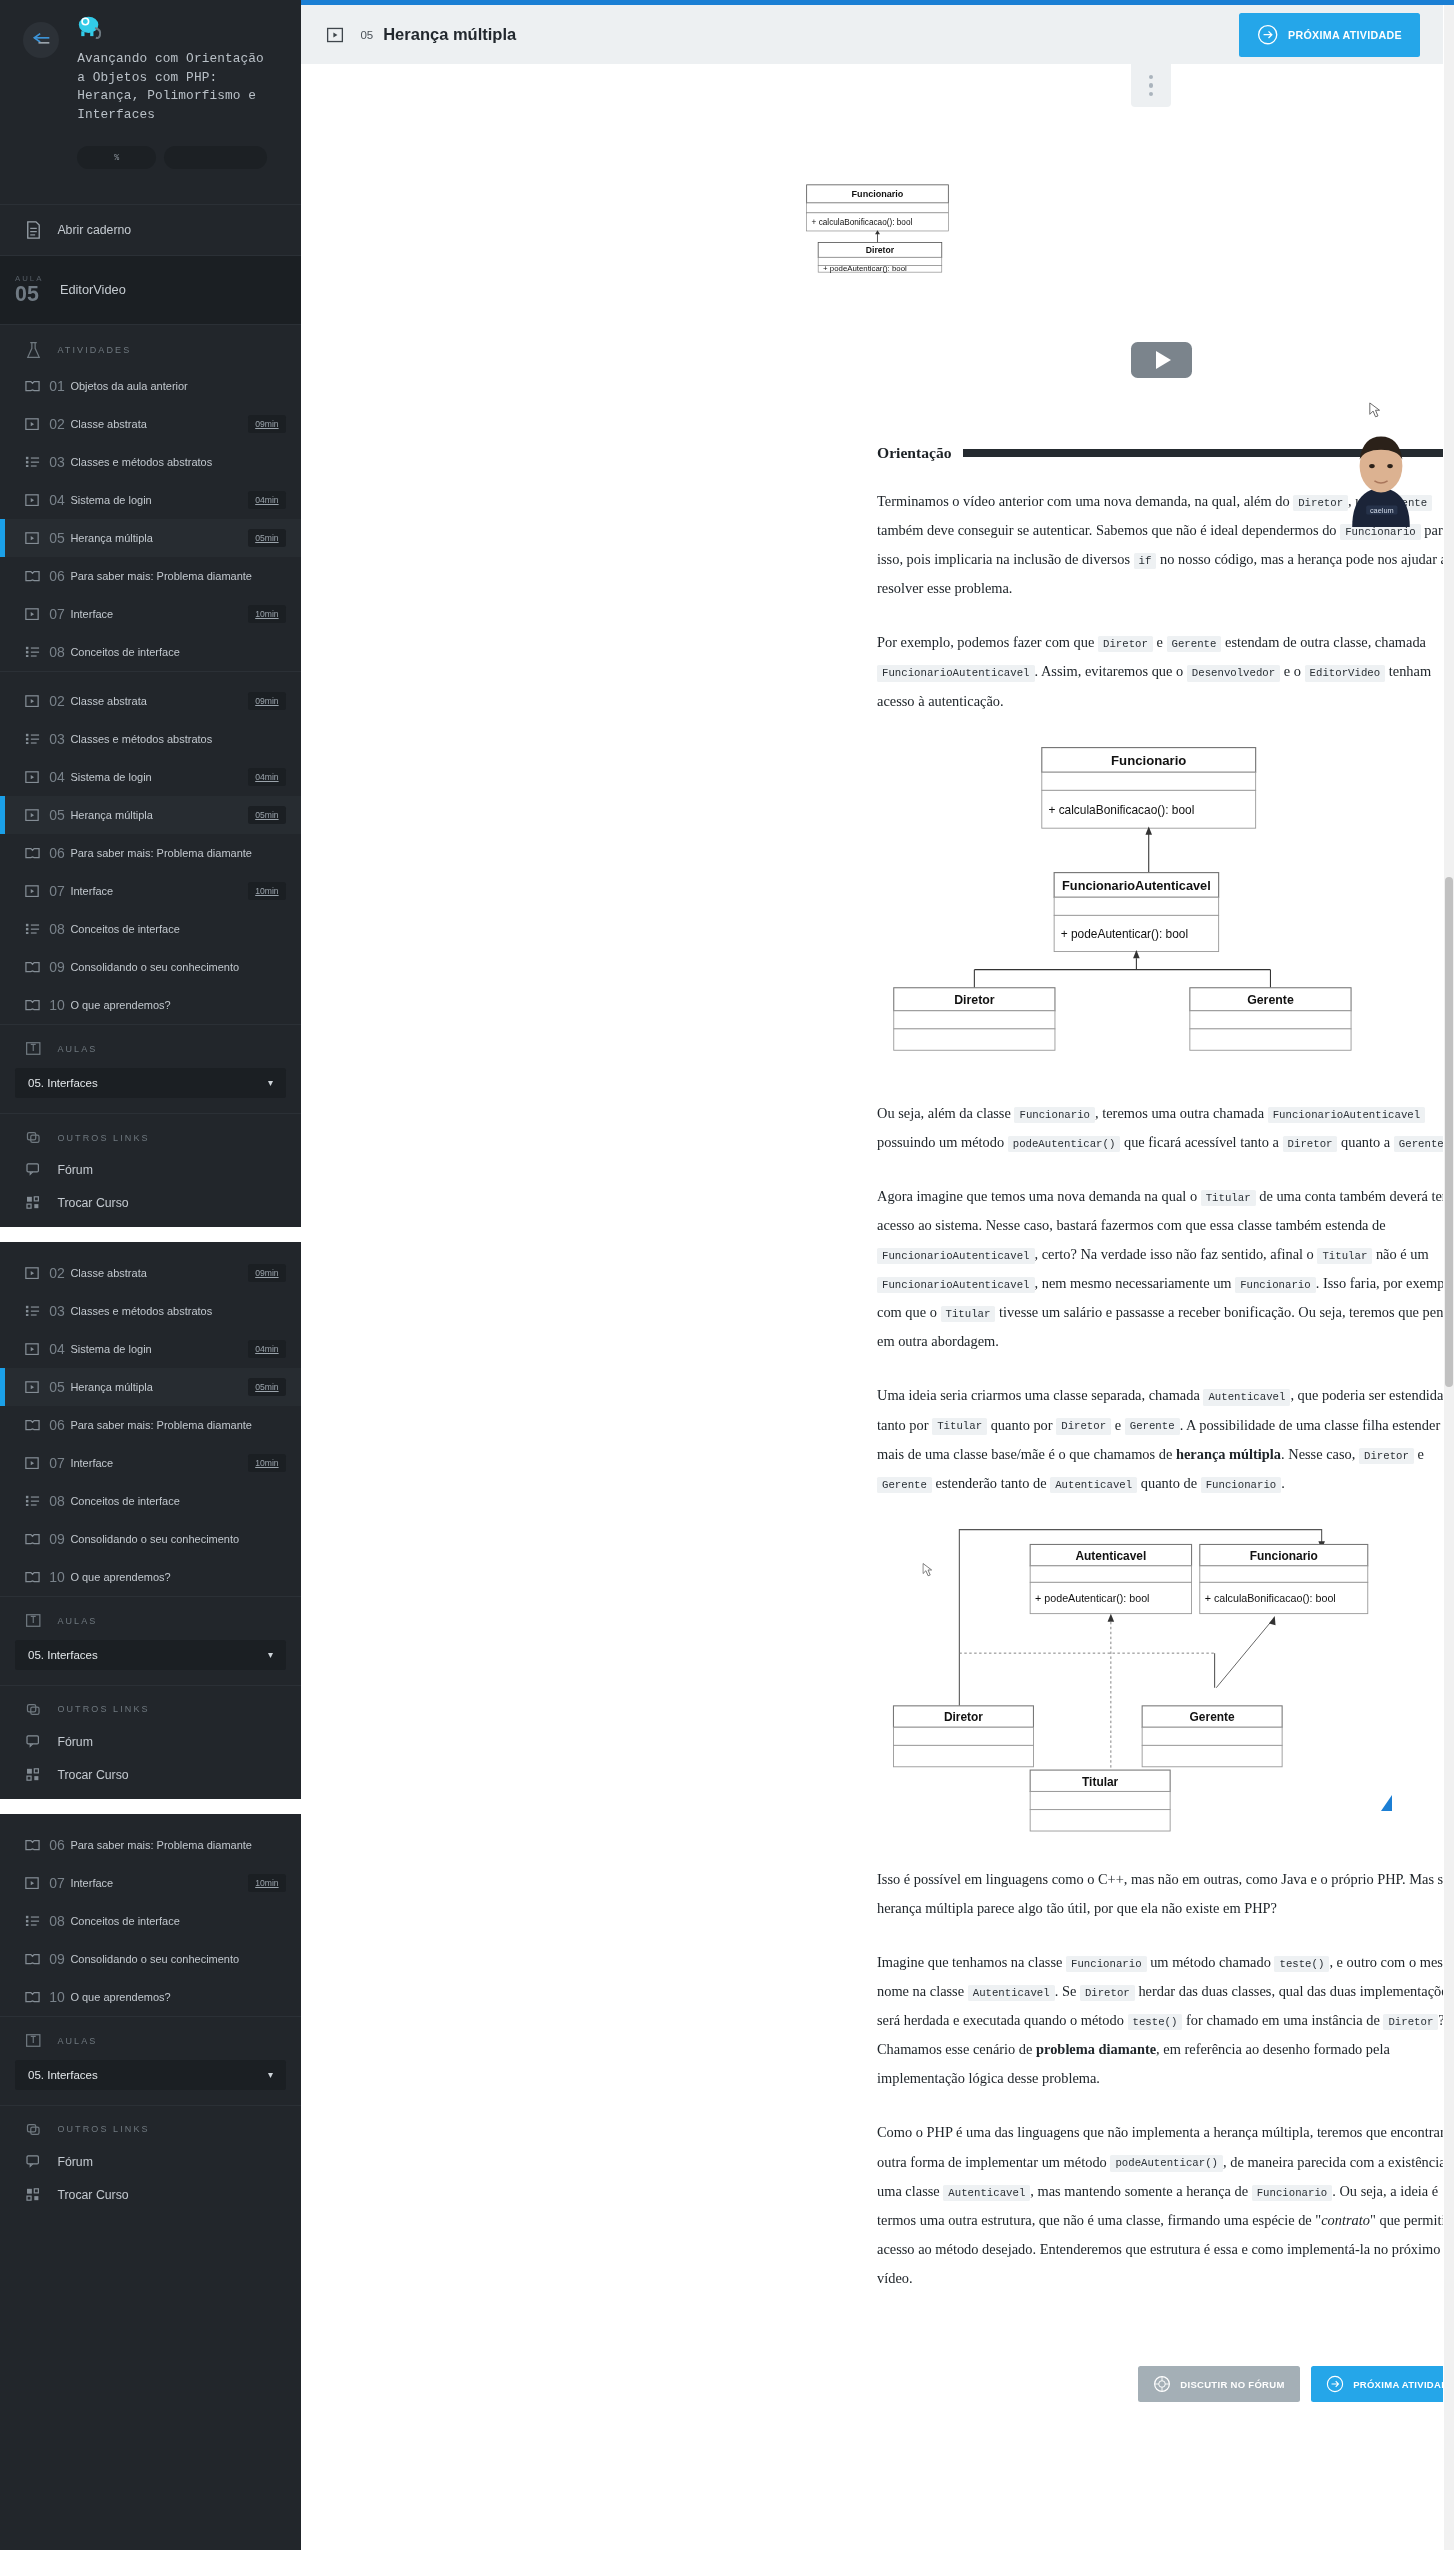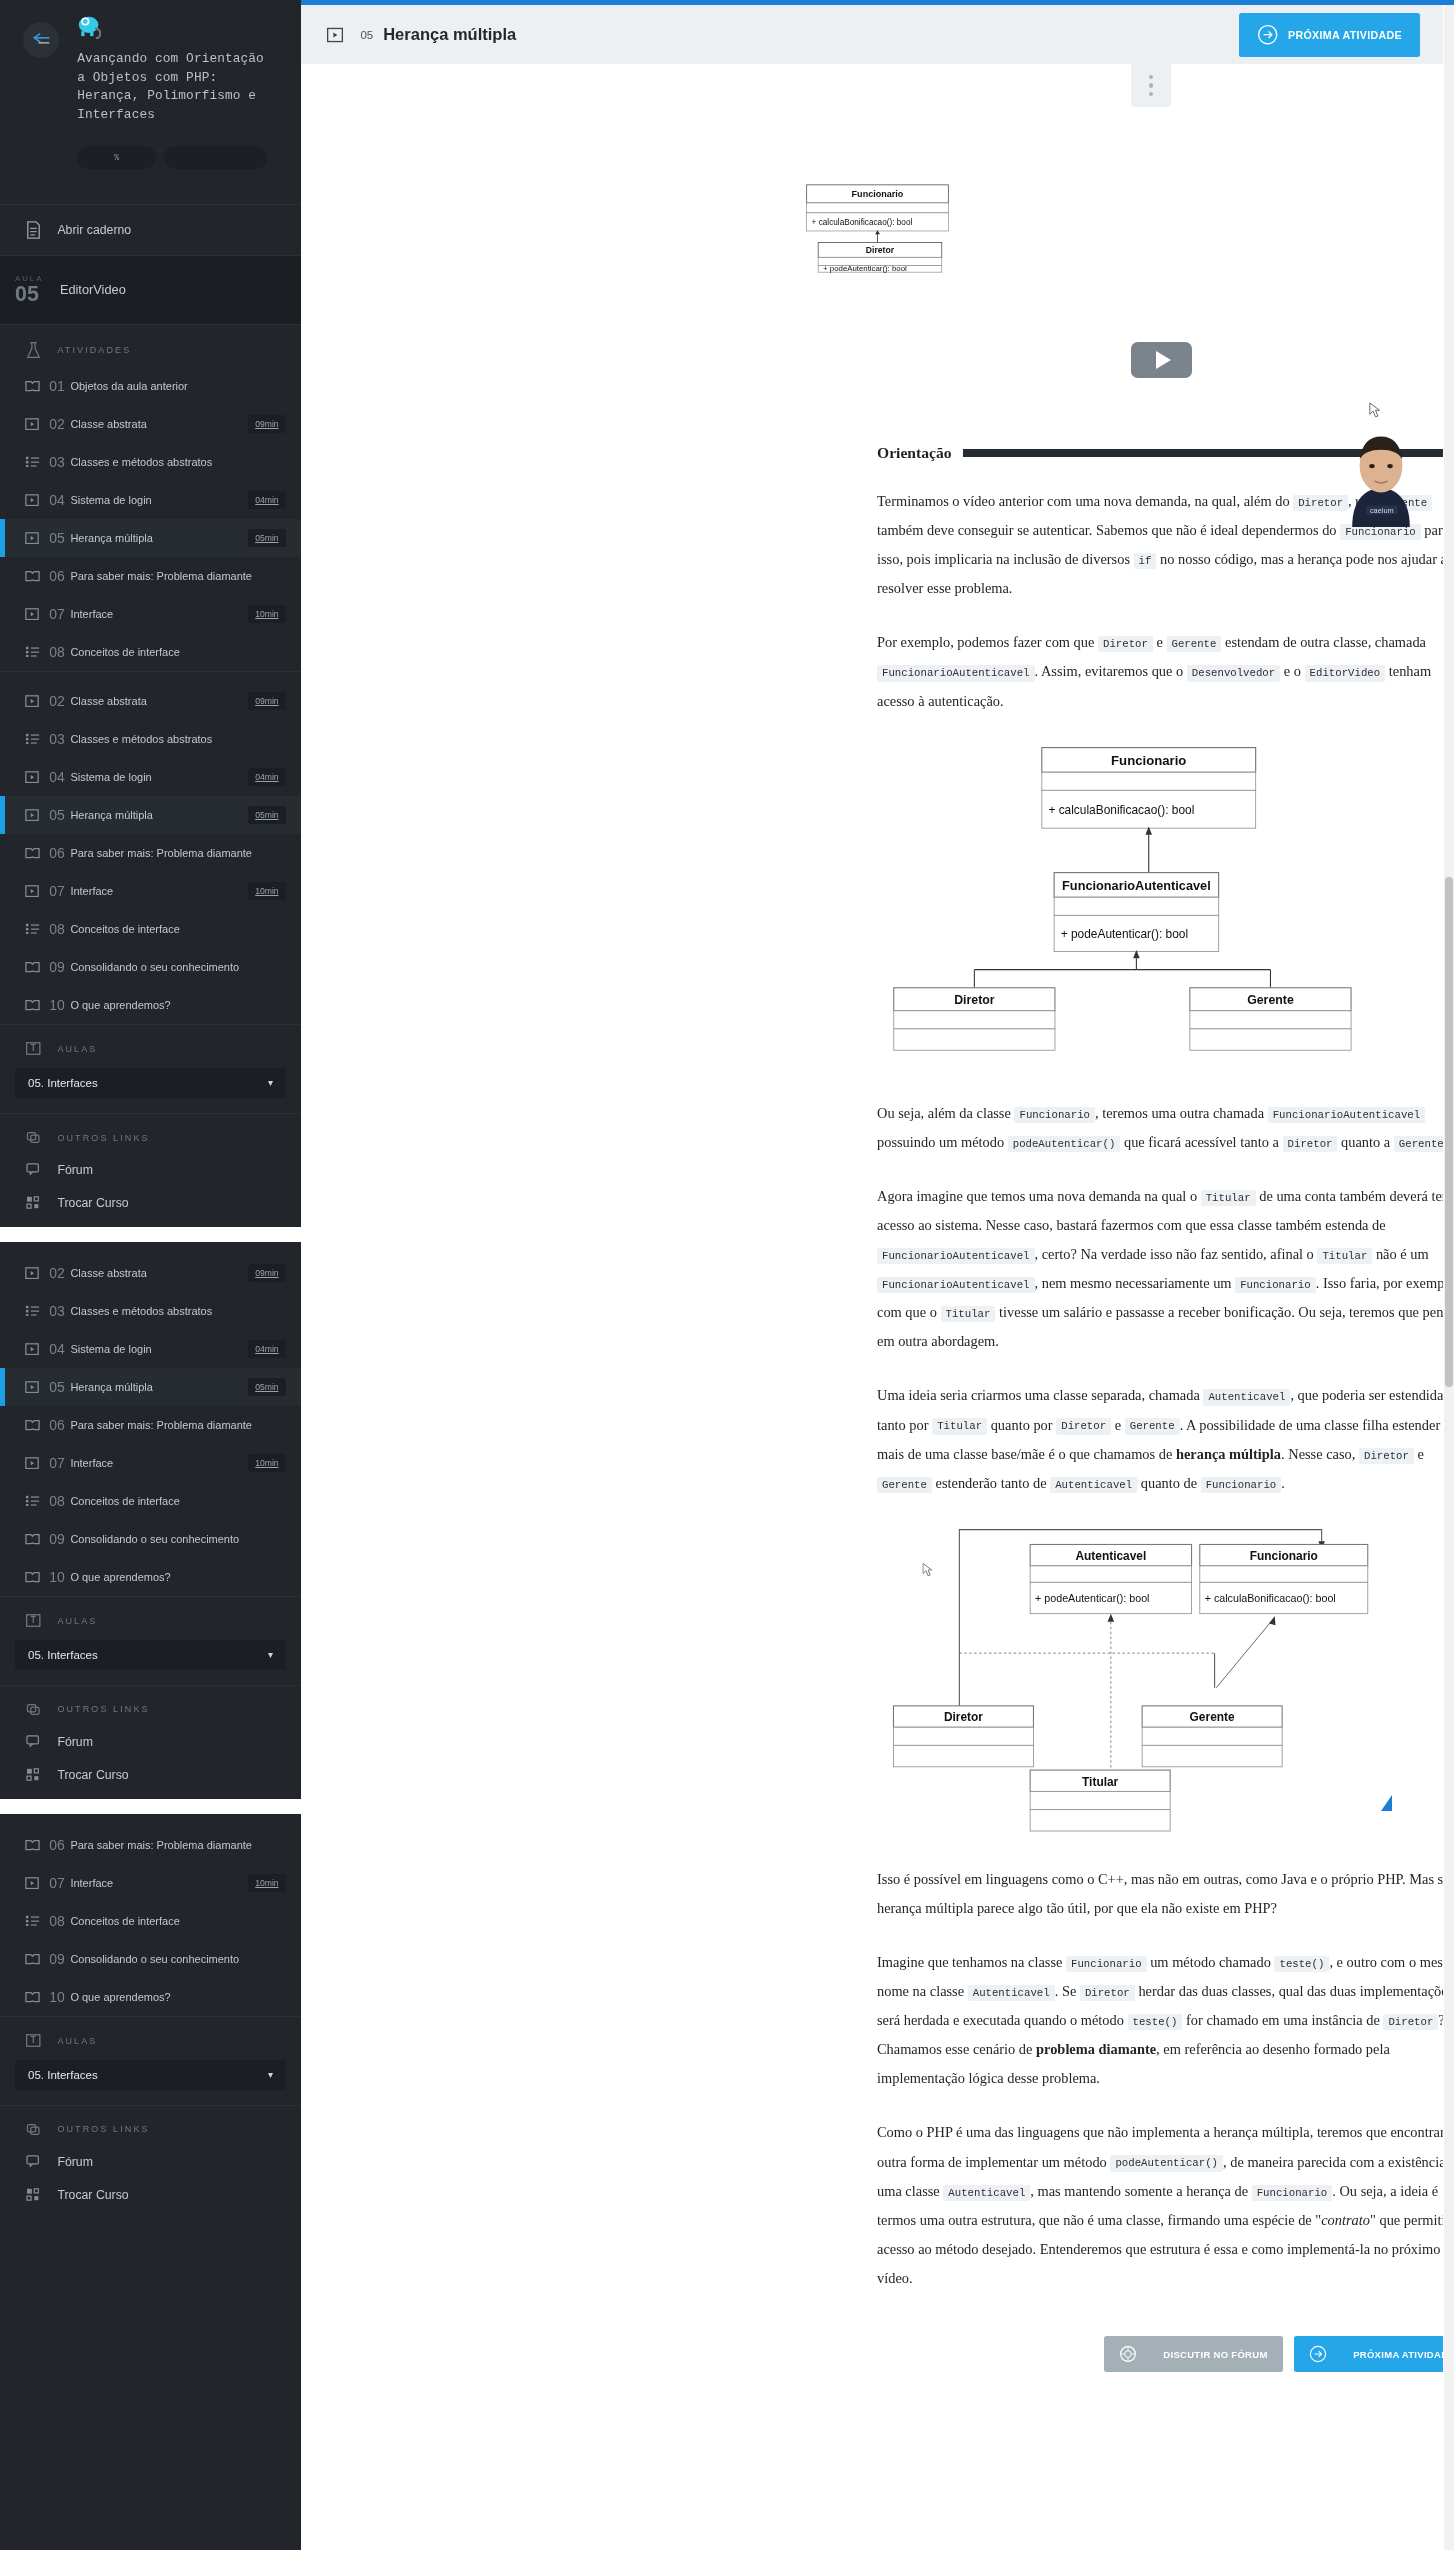--- a/index.html
+++ b/index.html
@@ -163,22 +163,22 @@
   .article i{ font-style:italic; }
 
   
   .uml-wrap{ margin:11.5px 0 26px 0; position:relative; }
 
   .footer-actions{
     display:flex; justify-content:flex-end; gap:11.5px; margin:43px 0 33px 0;
   }
   .btn-forum, .btn-next2{
     border:none; border-radius:2.5px; height:36px; padding:0 15px;
-    display:flex; align-items:center; gap:26px; color:#fff;
-    font-size:9.5px; font-weight:700; letter-spacing:0.3px; cursor:pointer;
+    display:flex; align-items:center; gap:9px; color:#fff;
+    font-size:9.5px; font-weight:700; letter-spacing:0.3px; cursor:pointer;margin-top:30px;
   }
   .btn-forum{ background:#a4afb6; }
   .btn-next2{ background:#25a6e9; }
   .btn-forum .circ,.btn-next2 .circ{ width:18px;height:18px;display:flex; }
 
   
   .pagescroll{
     position:absolute; right:0; top:5px; width:11.5px; height:2545px; background:#f1f1f1;
   }
   .pagescroll .thumb{

